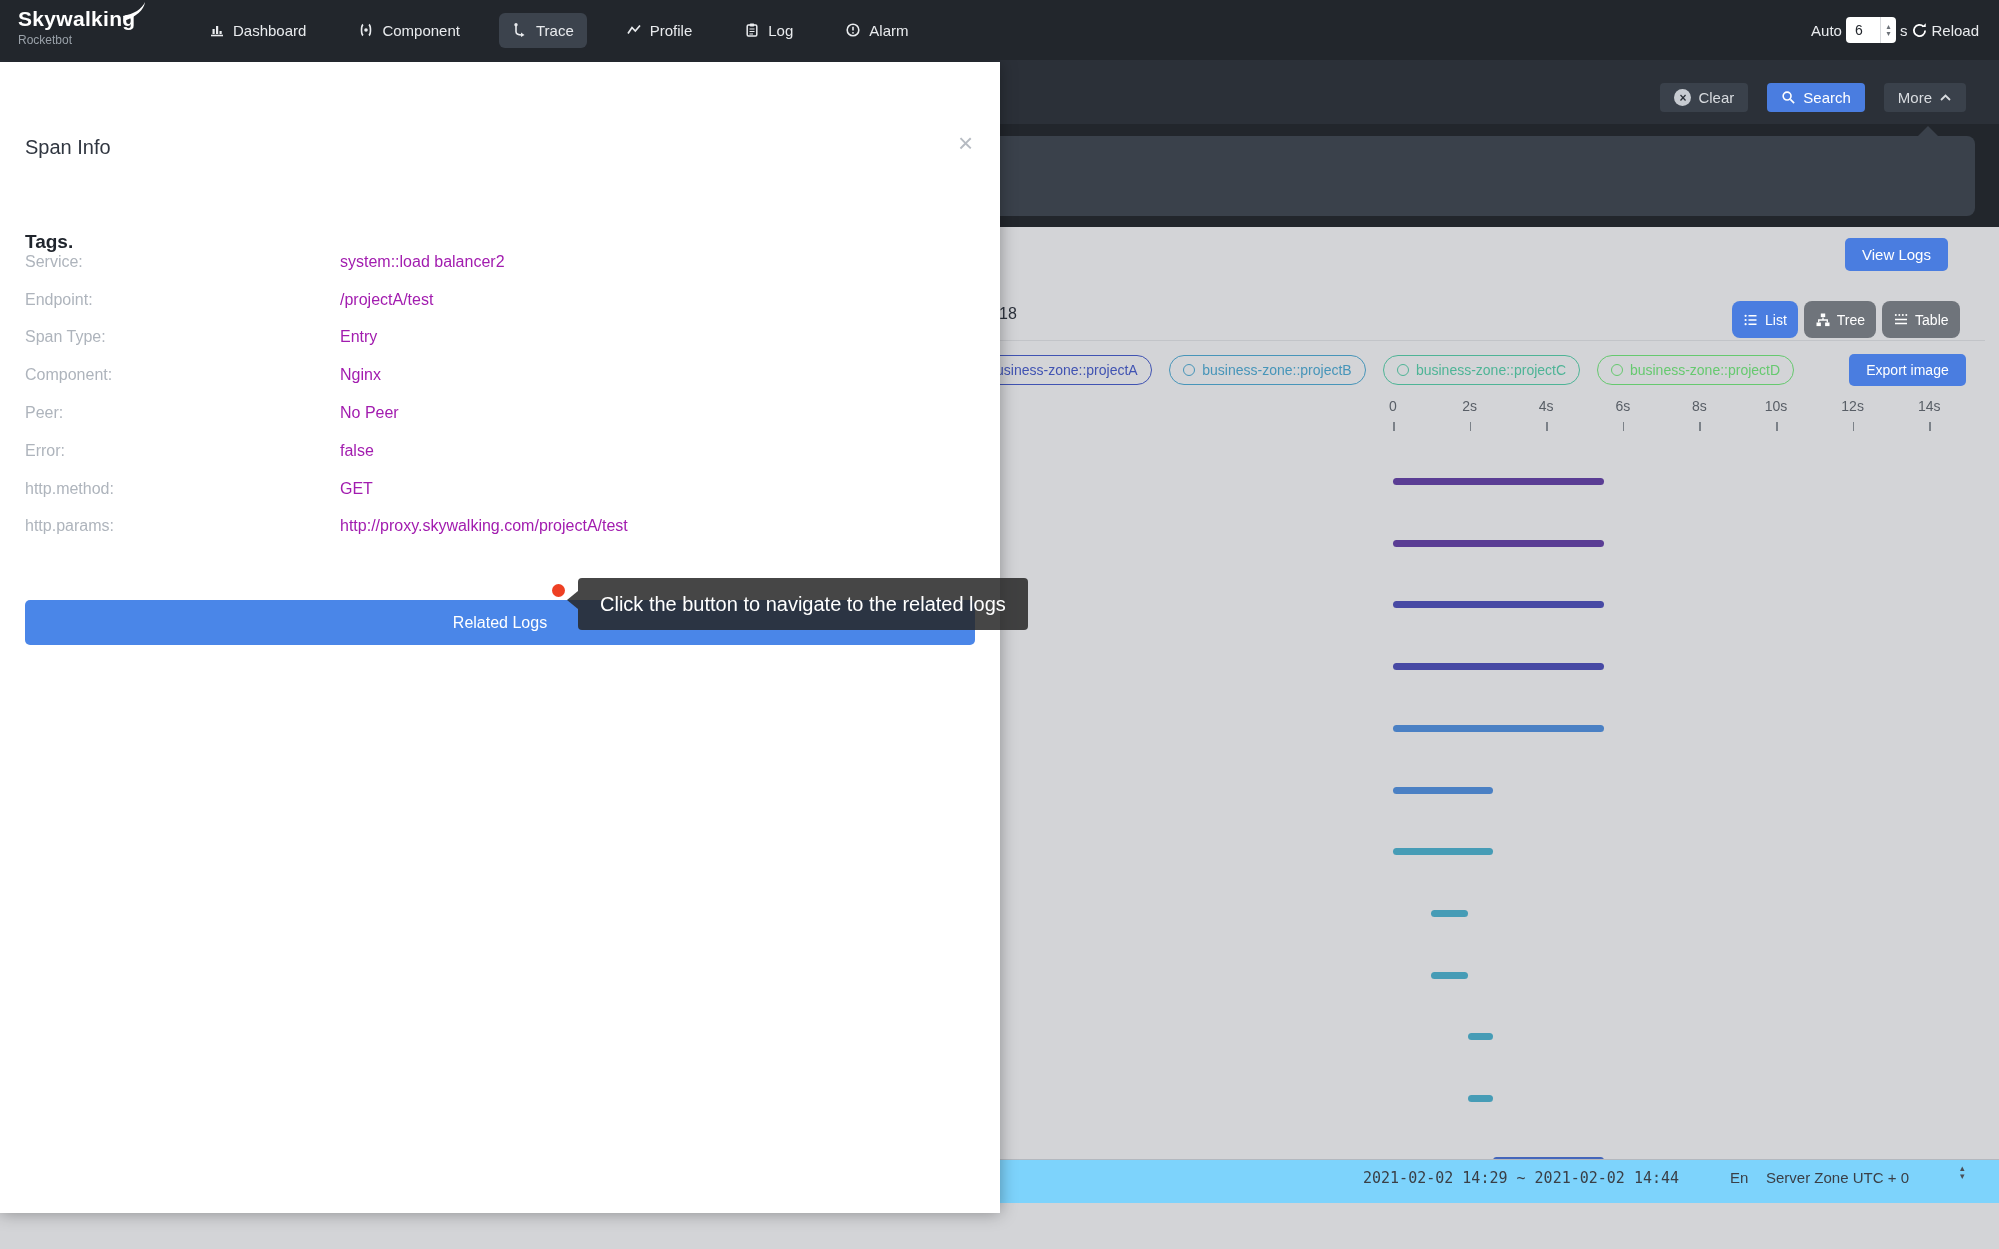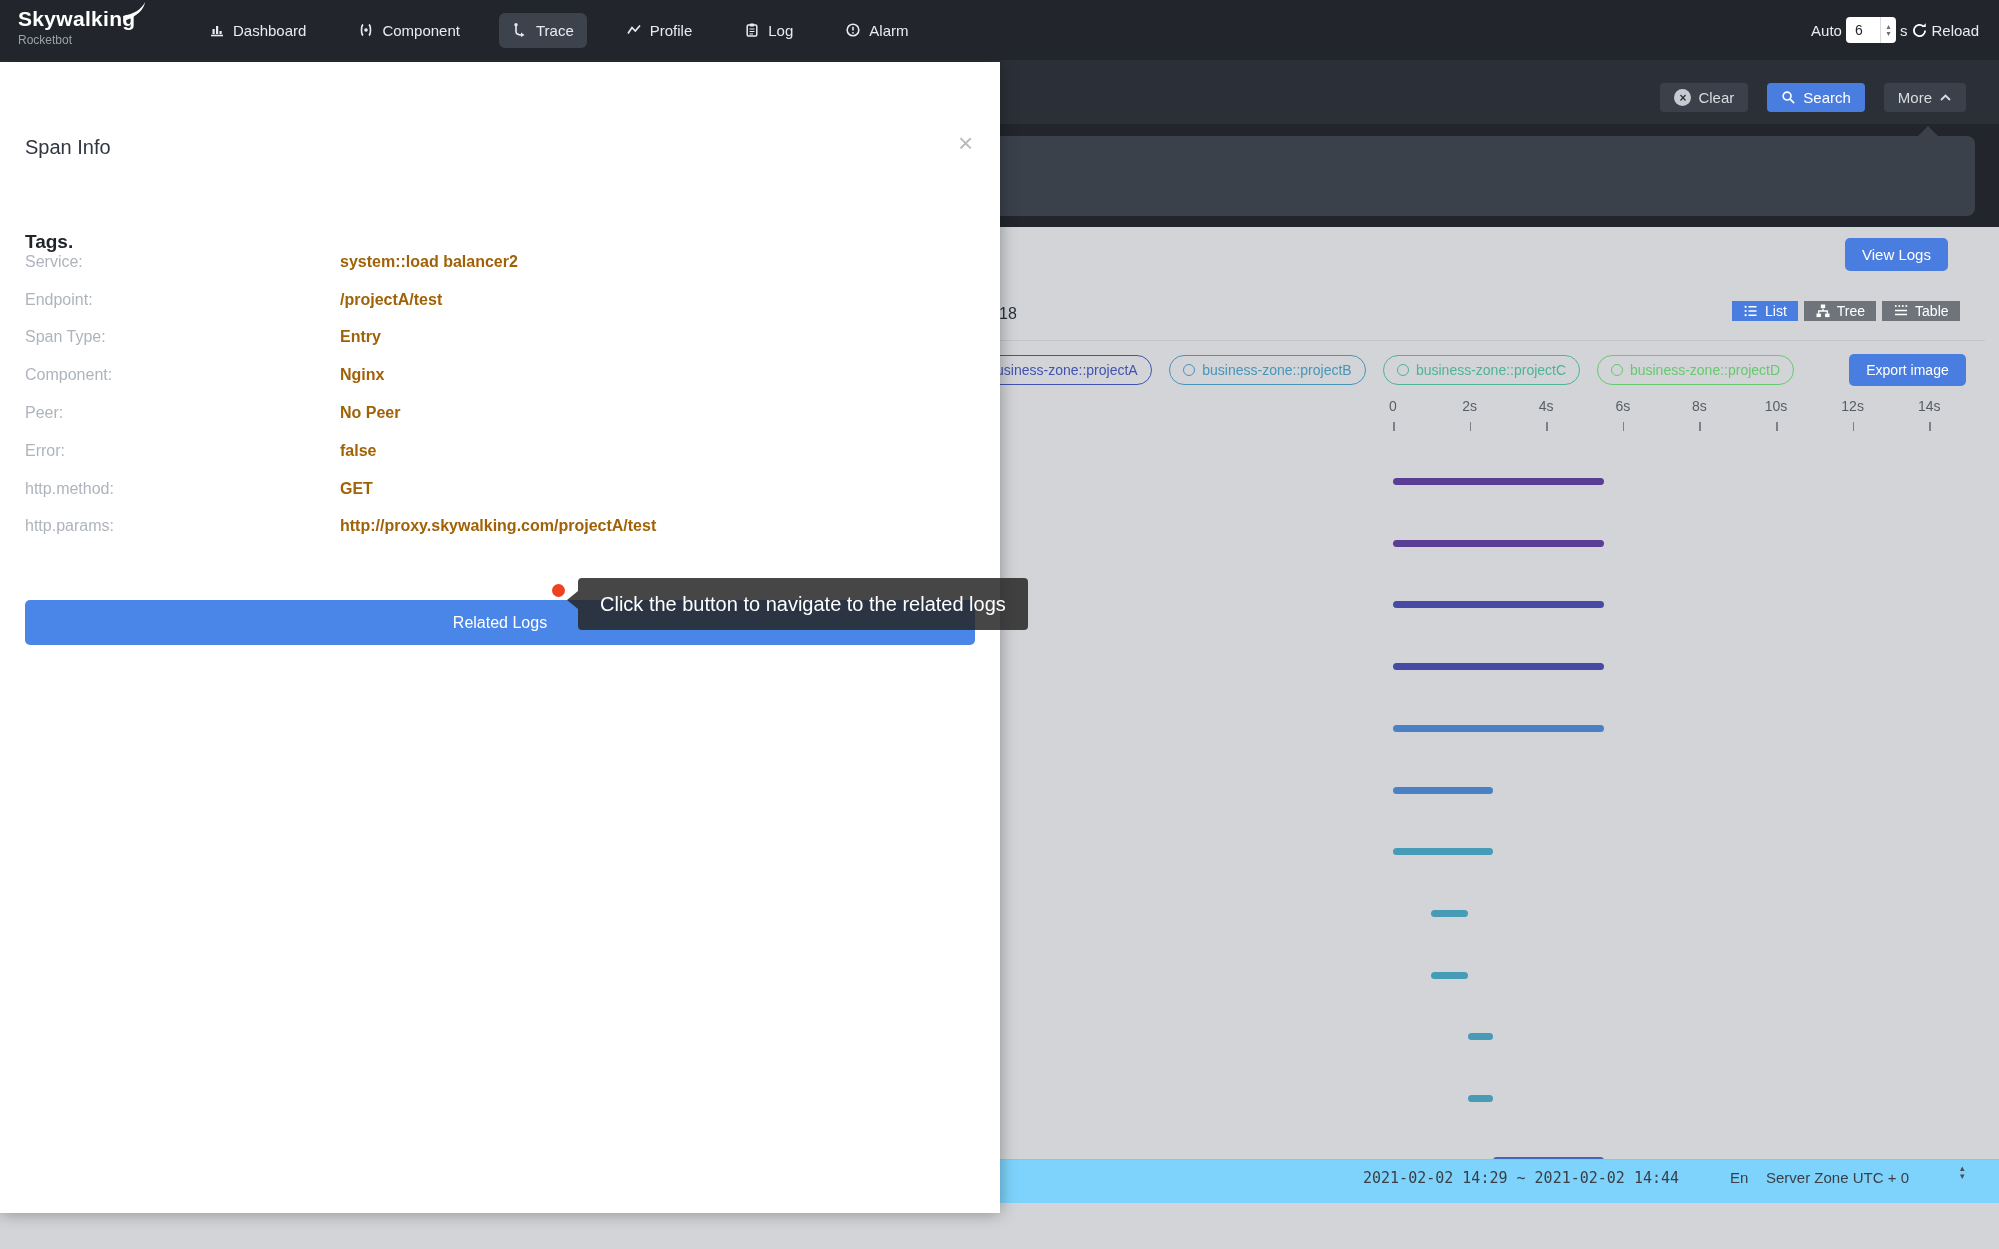--- a/index.html
+++ b/index.html
@@ -33,21 +33,21 @@
   .clear-ic { width:17px; height:17px; border-radius:50%; background:#c7cbd1; color:#2b3038; font-size:12px; font-weight:700; display:flex; align-items:center; justify-content:center; }
   .dark-strip { position:absolute; left:0; top:124px; width:100%; height:103px; background:#22262c; z-index:10; }
   .more-panel { position:absolute; left:900px; top:12px; width:1075px; height:80px; background:#3a414b; border-radius:8px; }
   .more-notch { position:absolute; left:1918px; top:2px; width:0; height:0; border-left:10px solid transparent; border-right:10px solid transparent; border-bottom:10px solid #3a414b; }
   
   .content { position:absolute; left:0; top:227px; width:100%; height:986px; background:#d3d4d7; z-index:10; }
   .btn-blue { position:absolute; background:#4a7de0; color:#fff; border:none; border-radius:5px; font-size:15px; font-family:inherit; cursor:pointer; }
   .view-logs { left:1845px; top:11px; width:103px; height:33px; }
   .trace-suffix { position:absolute; left:999px; top:78px; font-size:16px; color:#2b313b; }
   .view-modes { position:absolute; left:1732px; top:74px; display:flex; gap:6px; }
-  .vm-btn { height:20px; display:flex; align-items:center; gap:6px; padding:0 11px; border-radius:0; font-size:14px; color:#fff; cursor:pointer; }
+  .vm-btn { height:37px; display:flex; align-items:center; gap:6px; padding:0 11px; border-radius:8px; font-size:14px; color:#fff; cursor:pointer; }
   .vm-active { background:#4a7de0; }
   .vm-gray { background:#6f747b; }
   .divider { position:absolute; left:1000px; top:113px; width:985px; height:1px; background:#c2c4c8; }
   .badges { position:absolute; left:0; top:128px; height:30px; }
   .badge { position:absolute; top:0; height:30px; min-width:197px; display:flex; align-items:center; justify-content:center; gap:7px; border:1px solid; border-radius:15px; font-size:14px; cursor:pointer; background:transparent; }
   .badge-circ { width:12px; height:12px; border:1.6px solid; border-radius:50%; }
   .export-img { left:1849px; top:127px; width:117px; height:32px; font-size:14px; }
   .axis { position:absolute; left:0; top:0; }
   .tick-label { position:absolute; top:171px; transform:translateX(-50%); font-size:14px; color:#585e66; }
   .tick-mark { position:absolute; top:195px; width:1.5px; height:9px; background:#7b8188; }
@@ -59,21 +59,21 @@
   .f-zone { position:absolute; left:1766px; top:9px; font-size:15px; }
   .f-spin { position:absolute; left:1960px; top:4px; display:flex; flex-direction:column; align-items:center; color:#4a4f57; font-size:9px; line-height:8px; cursor:pointer; }
   
   .panel { position:absolute; left:0; top:62px; width:1000px; height:1151px; background:#fff; z-index:30; box-shadow:0 0 16px rgba(0,0,0,.35); }
   .panel-title { position:absolute; left:25px; top:74px; font-size:20px; color:#303640; }
   .panel-close { position:absolute; left:958px; top:68px; font-size:26px; color:#b6bbc2; cursor:pointer; line-height:26px; }
   .tags-head { position:absolute; left:25px; top:142px; font-size:19px; font-weight:700; color:#20252d;margin-top:27px; }
   .fields { position:absolute; left:25px; top:181px; width:940px; }
   .field-row { height:37.8px; display:flex; align-items:center; font-size:16px; }
   .field-label { width:315px; color:#aeb4bc; }
-  .field-value { color:#a16207;font-weight:bold; }
+  .field-value { color:#a21caf; }
   .related-logs { position:absolute; left:25px; top:538px; width:950px; height:45px; background:#4a86e8; color:#fff; border:none; border-radius:5px; font-size:16px; font-family:inherit; cursor:pointer; }
   
   .red-dot { position:absolute; left:552px; top:584px; width:13px; height:13px; border-radius:50%; background:#ee4023; z-index:55; }
   .tooltip { position:absolute; left:578px; top:578px; height:52px; padding:0 22px; background:rgba(38,38,38,.85); border-radius:4px; color:#fff; font-size:20px; display:flex; align-items:center; z-index:50; white-space:nowrap; }
   .tooltip:before { content:""; position:absolute; left:-11px; top:13px; border-top:9px solid transparent; border-bottom:9px solid transparent; border-right:11px solid rgba(38,38,38,.85); }
 </style>
 </head>
 <body>
 
 <div class="screen">

